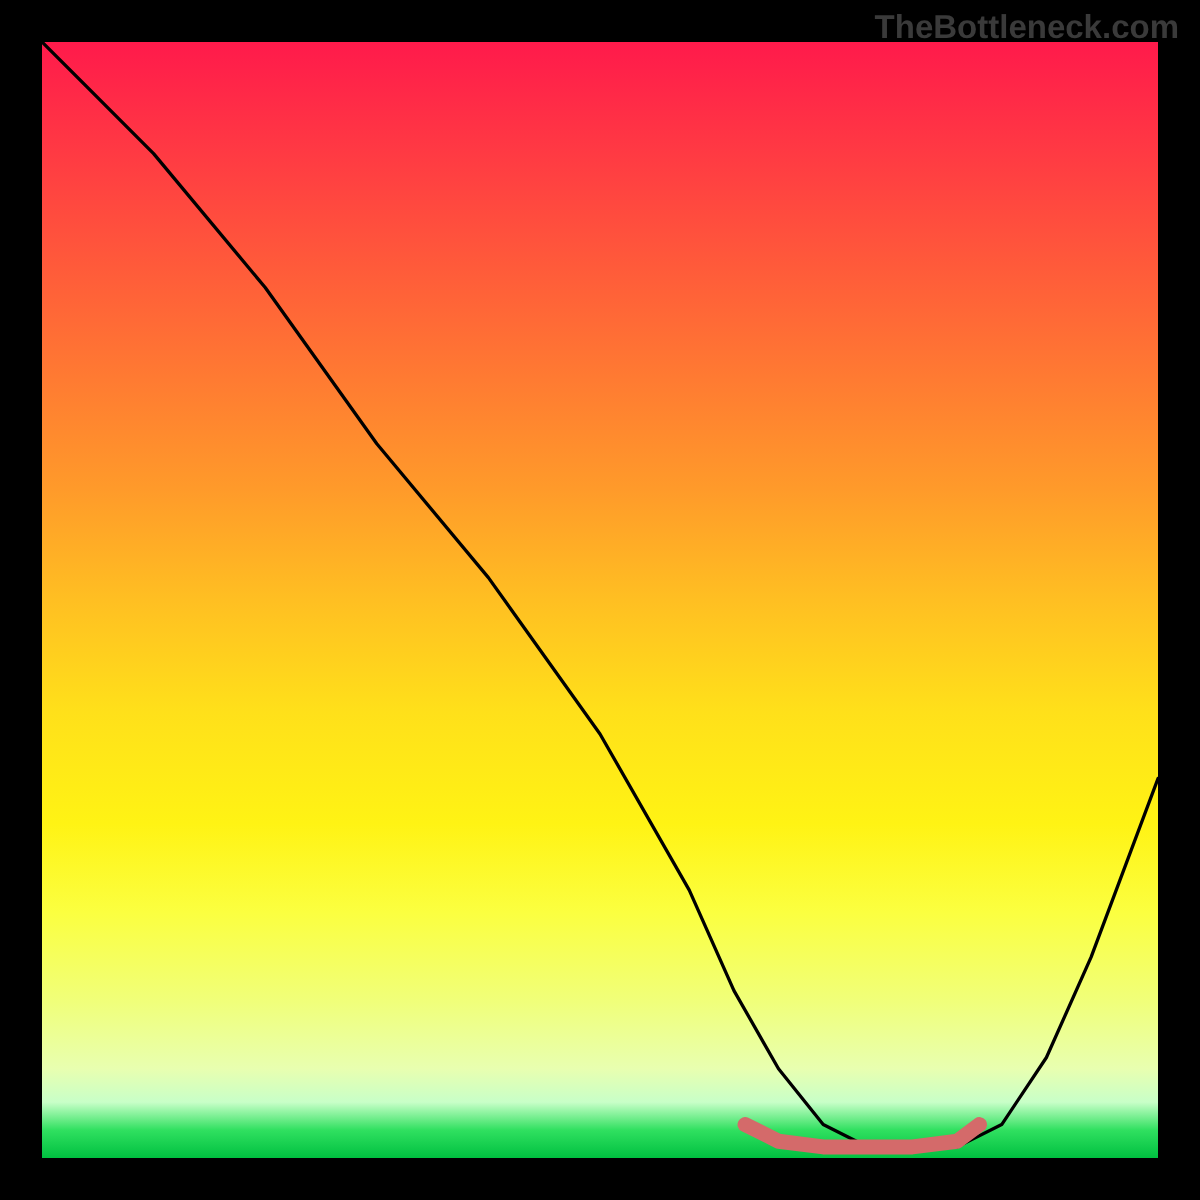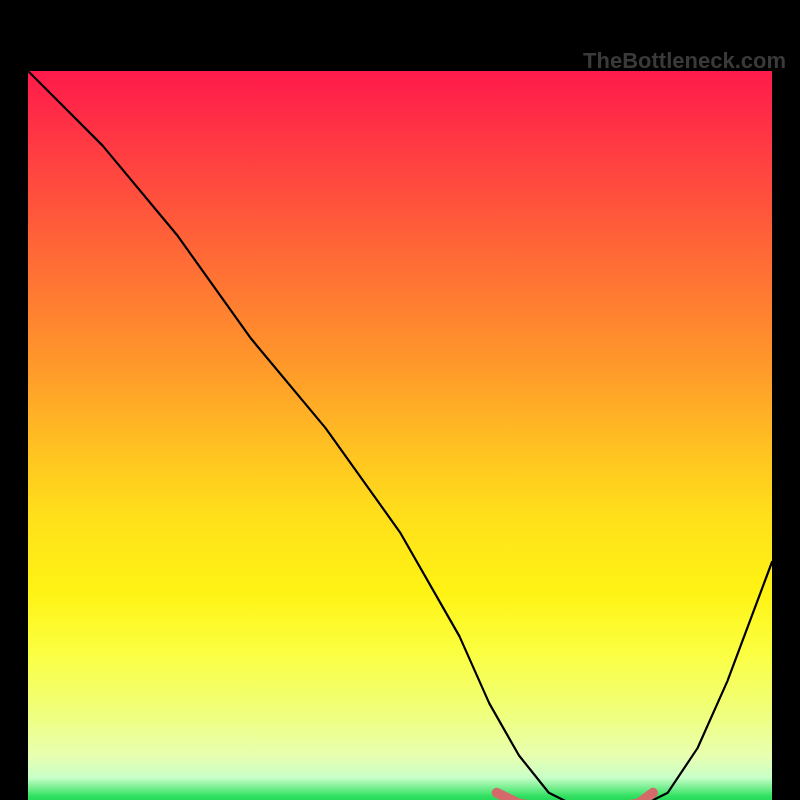--- a/index.html
+++ b/index.html
@@ -9,21 +9,20 @@
     height: 800px;
     background: #000;
     overflow: hidden;
     font-family: Arial, sans-serif;
   }
   .frame {
     position: relative;
     width: 800px;
     height: 657px;
     background: #000;
-    margin-top: 43px;
   }
   .watermark {
     position: absolute;
     top: 5px;
     right: 14px;
     color: #3a3a3a;
     font-size: 22px;
     font-weight: bold;
     z-index: 5;
   }

